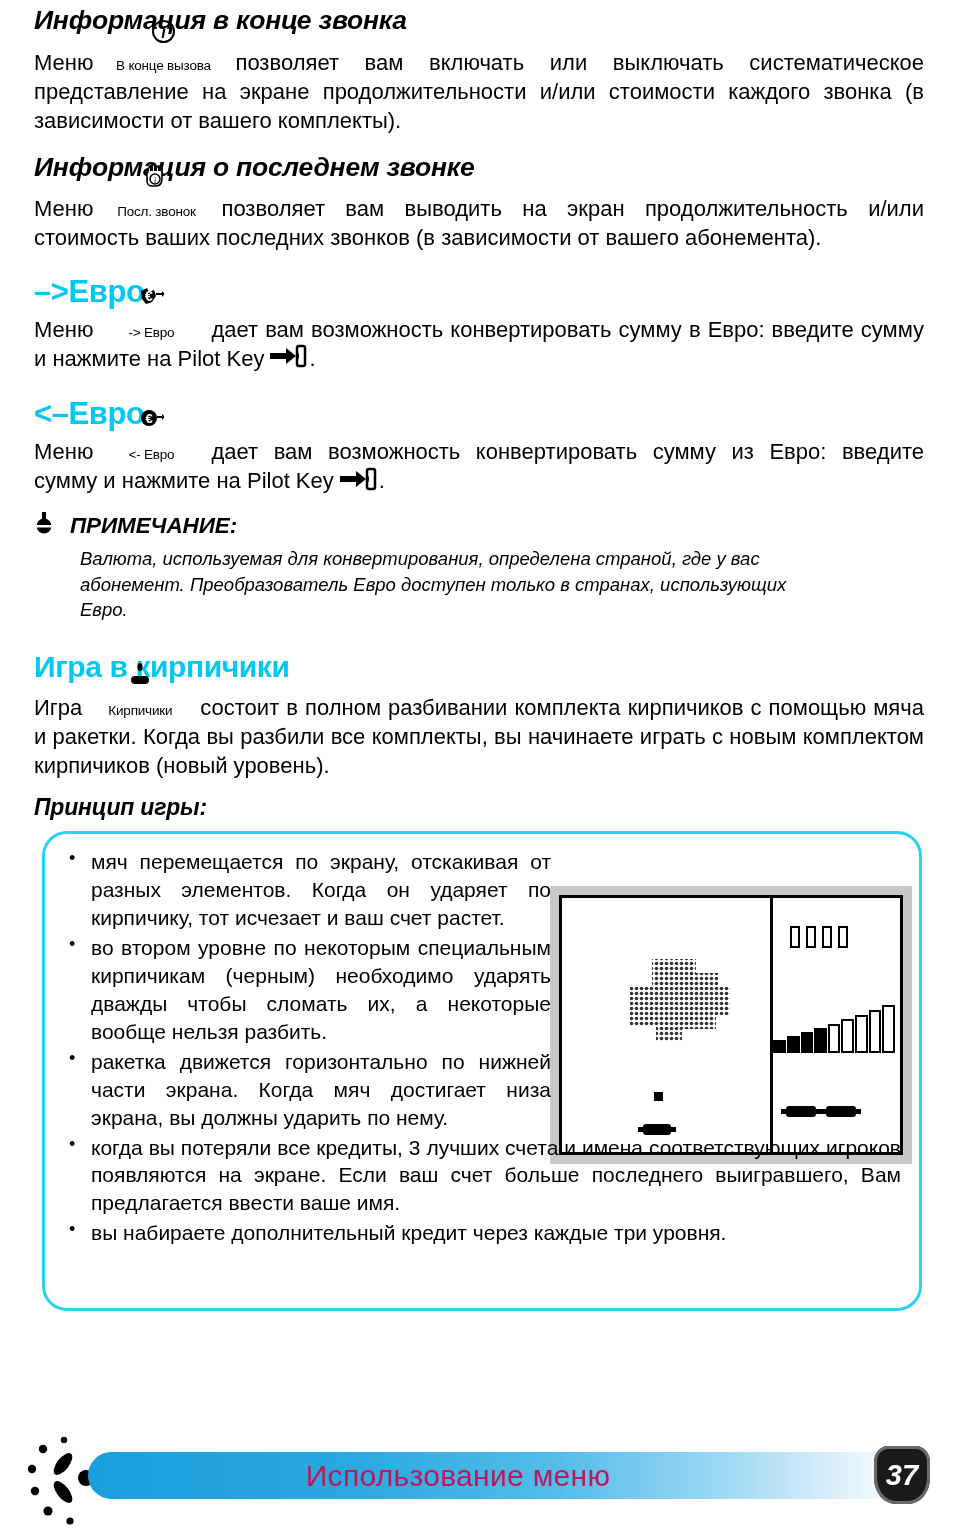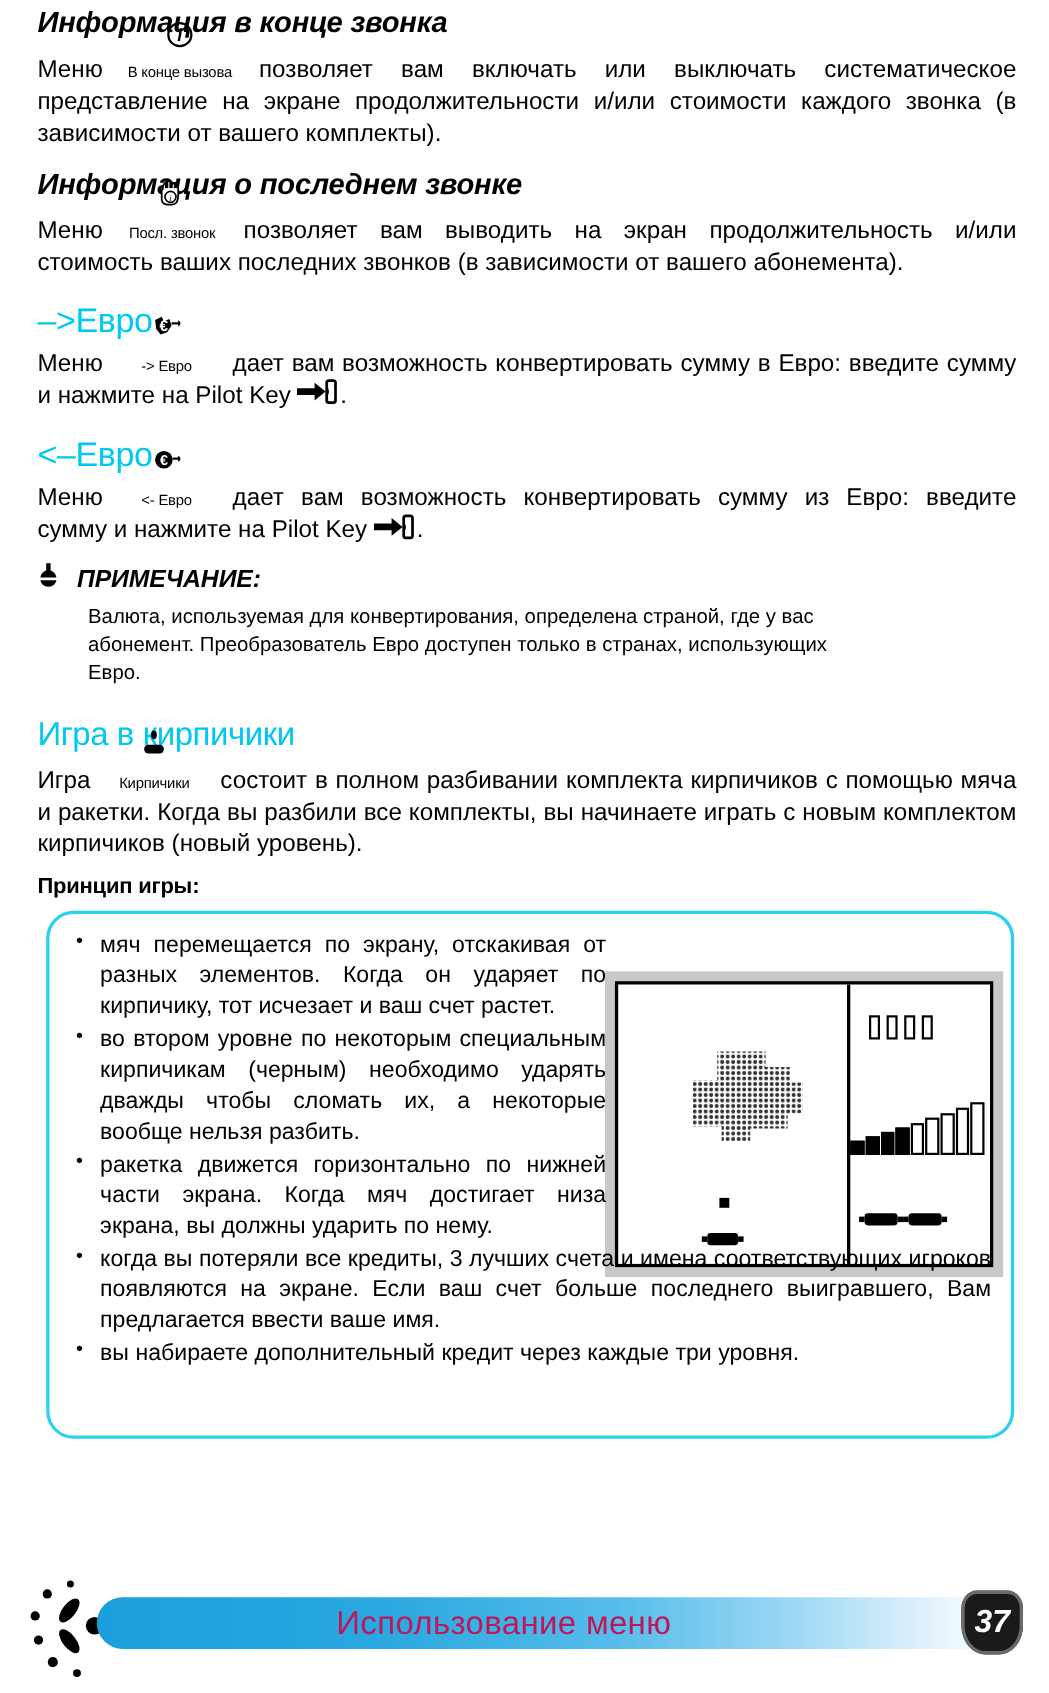--- a/index.html
+++ b/index.html
@@ -27,34 +27,35 @@
   h2.sec-head {
     font-size: 26.5px;
     font-weight: bold;
     font-style: italic;
     margin: 0 0 12px 0;
     letter-spacing: -0.2px;
     line-height: 1.12;
   }
   h2.blue-head {
     font-size: 31px;
-    font-weight: normal;
+    font-weight: bold;
     color: #00c8f0;
     margin: 0 0 6px 0;
     line-height: 1.1;
     letter-spacing: -0.4px;
   }
   h2.blue-head.game {
     font-size: 30px;
     color: #00c8f0;
     margin: 0 0 10px 0;
   }
   h3.princip {
-    font-size: 20px;
-    font-weight: bold;
+    font-size: 23px;
+    font-weight: bold;
+    font-style: italic;
     margin: 14px 0 10px 0;
     letter-spacing: -0.2px;
   }
 
   
   p.body {
     font-size: 22px;
     line-height: 1.32;
     margin: 0 0 4px 0;
     text-align: justify;
@@ -128,20 +129,21 @@
   }
   .note-title {
     font-size: 22.5px;
     font-weight: bold;
     font-style: italic;
     letter-spacing: -0.1px;
   }
   .note-body {
     margin: 7px 0 0 46px;
     font-size: 18.5px;
+    font-style: italic;
     line-height: 1.37;
     max-width: 710px;
   }
 
   
   .princip-box {
     position: relative;
     border: 3px solid #2ad2f0;
     border-radius: 25px;
     margin: 0 2px 0 8px;

